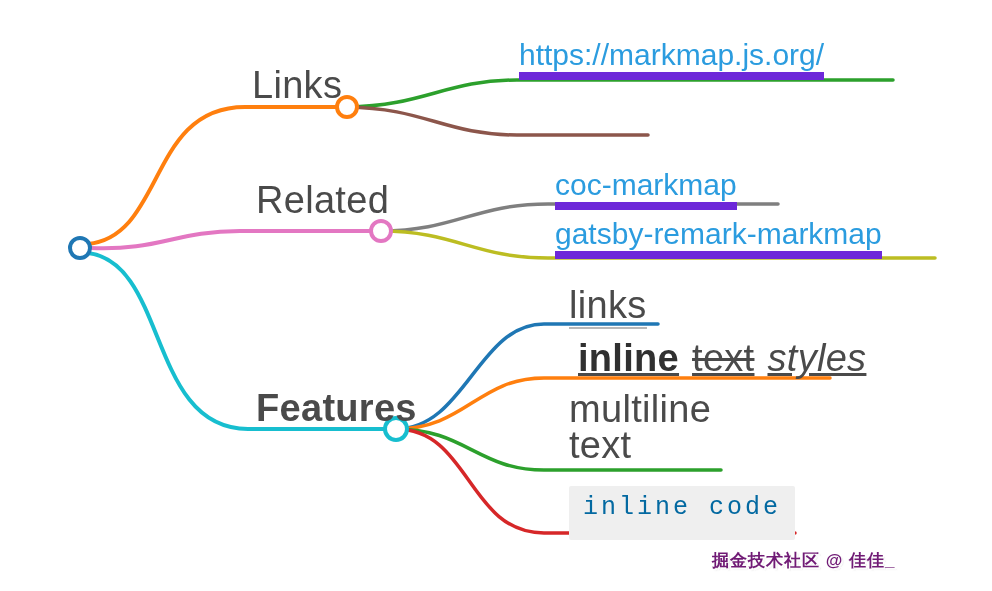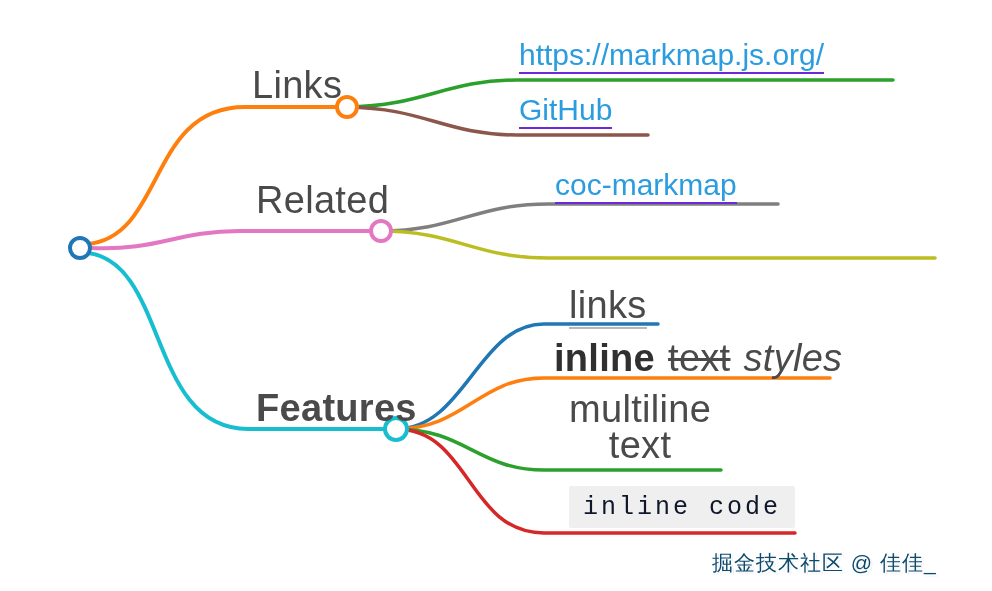--- a/index.html
+++ b/index.html
@@ -7,37 +7,37 @@
     position:relative;width:992px;height:591px;background:#ffffff;
     overflow:hidden;font-family:"Liberation Sans","DejaVu Sans",sans-serif;
   }
   #edges{position:absolute;left:0;top:0;z-index:1;}
   .label{
     position:absolute;z-index:2;font-size:38px;font-weight:300;
     color:#4a4a4a;white-space:nowrap;letter-spacing:.3px;line-height:1.15;
   }
   .link{
     color:#2b9cdf;
-    border-bottom:2px solid #6d28d9;
+    border-bottom:8px solid #6d28d9;
     padding-bottom:1px;
     cursor:pointer;
   }
   .link-wrap{position:absolute;z-index:2;font-size:30px;font-weight:300;white-space:nowrap;line-height:1.15;}
   .bold{font-weight:bold;color:#303030;margin-right:13px;}
   .strike{text-decoration:line-through;margin-right:13px;color:#4a4a4a;}
   .italic{font-style:italic;color:#4a4a4a;}
-  .multiline{white-space:pre-line;text-align:center;}
+  .multiline{white-space:pre-line;}
   .codebox{
     position:absolute;z-index:2;background:#efefef;border-radius:2px;
-    padding:7px 14px 6px 14px;
+    padding:7px 14px 18px 14px;
     font-family:"Liberation Mono","DejaVu Sans Mono",monospace;
-    font-size:25px;color:#0f172a;letter-spacing:3px;white-space:nowrap;
+    font-size:25px;color:#0369a1;letter-spacing:3px;white-space:nowrap;
   }
   .watermark{
-    position:absolute;z-index:3;font-size:21px;font-weight:normal;color:#0c4a6e;
+    position:absolute;z-index:3;font-size:17px;font-weight:bold;color:#701a75;
     text-shadow:1.5px 1.5px 0 rgba(255,255,255,.9),2px 2px 1px rgba(200,200,200,.5);
     white-space:nowrap;letter-spacing:1px;
   }
 </style>
 </head>
 <body>
 
 <div id="canvas">
 
   <svg id="edges" width="992" height="591" viewBox="0 0 992 591">
@@ -63,33 +63,33 @@
     <circle cx="396" cy="429" r="11" fill="#ffffff" stroke-width="4" stroke="#17becf"></circle>
   </svg>
 
   <div class="label" style="left:252px;top:64px;">Links</div>
   <div class="label" style="left:256px;top:179px;">Related</div>
   <div class="label" style="left:256px;top:387px;font-weight:bold;">Features</div>
 
   <div class="link-wrap" style="left:519px;top:38px;">
     <span class="link">https://markmap.js.org/</span>
   </div>
-  <div class="link-wrap" style="left:519px;top:93px;">
-    <span class="link">GitHub</span>
-  </div>
 
   <div class="link-wrap" style="left:555px;top:168px;">
     <span class="link">coc-markmap</span>
+  </div>
+  <div class="link-wrap" style="left:555px;top:217px;">
+    <span class="link">gatsby-remark-markmap</span>
   </div>
 
   <div class="label" style="left:569px;top:284px;">
     <span style="border-bottom:2px solid #b8b8b8;padding-bottom:1px;">links</span>
   </div>
 
-  <div class="label" style="left:554px;top:337px;">
+  <div class="label" style="left:578px;top:337px;text-decoration:underline;">
     <span class="bold">inline</span><span class="strike">text</span><span class="italic">styles</span>
   </div>
 
   <div class="label multiline" style="left:569px;top:391px;line-height:36px;">multiline
 text</div>
 
   <div class="codebox" style="left:569px;top:486px;">inline code</div>
 
   <div class="watermark" style="left:712px;top:549px;">掘金技术社区 @ 佳佳_</div>
 

